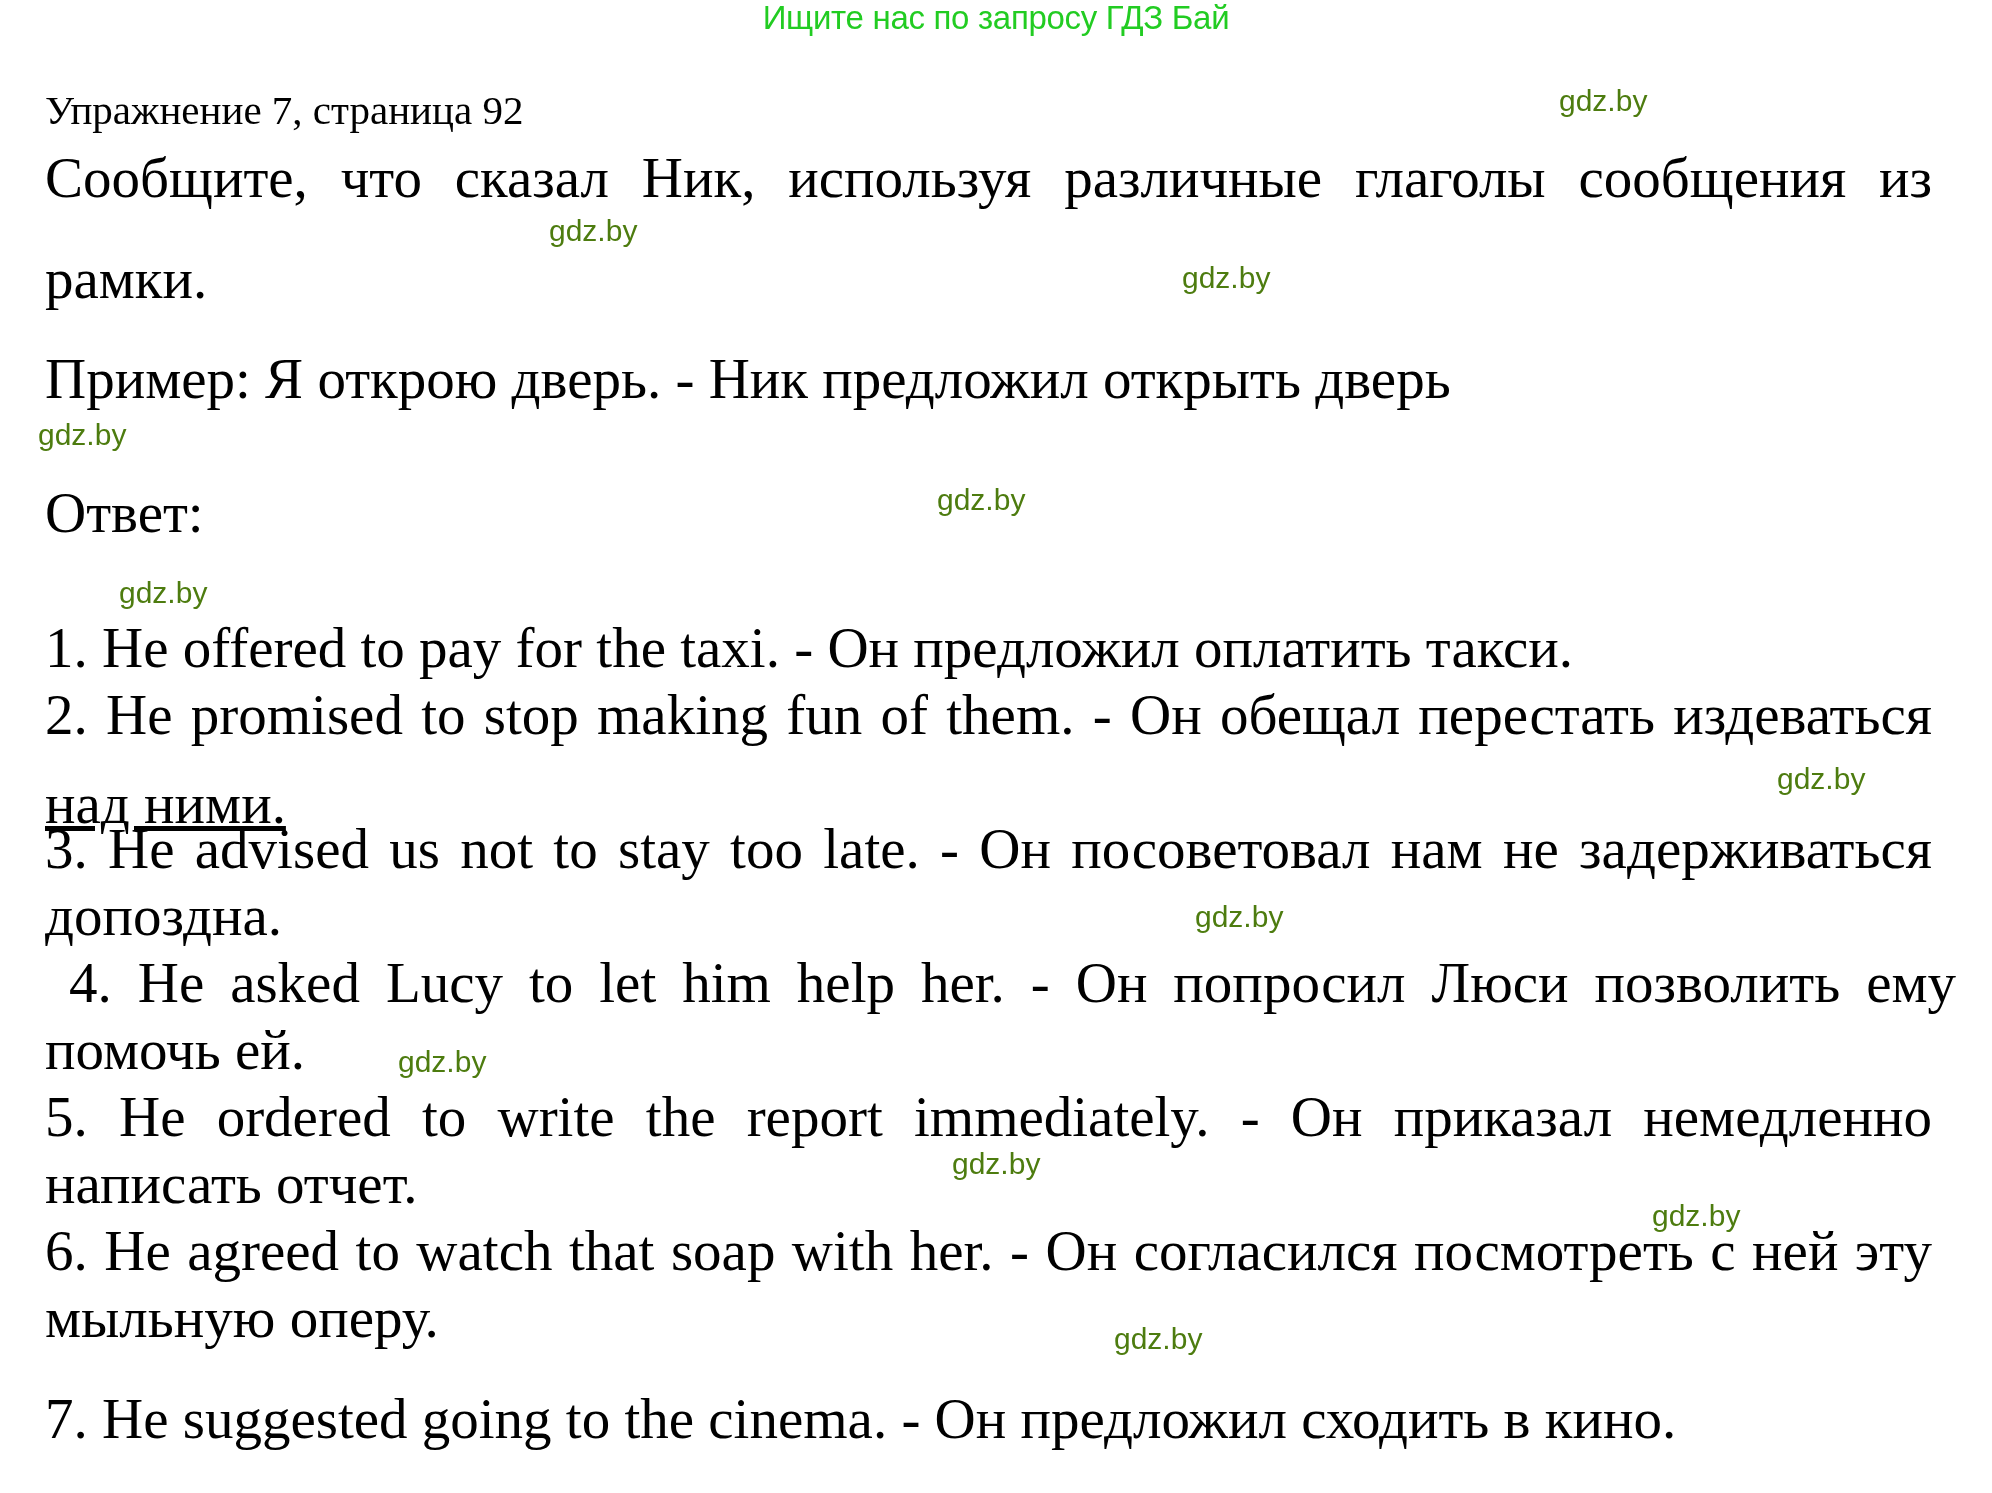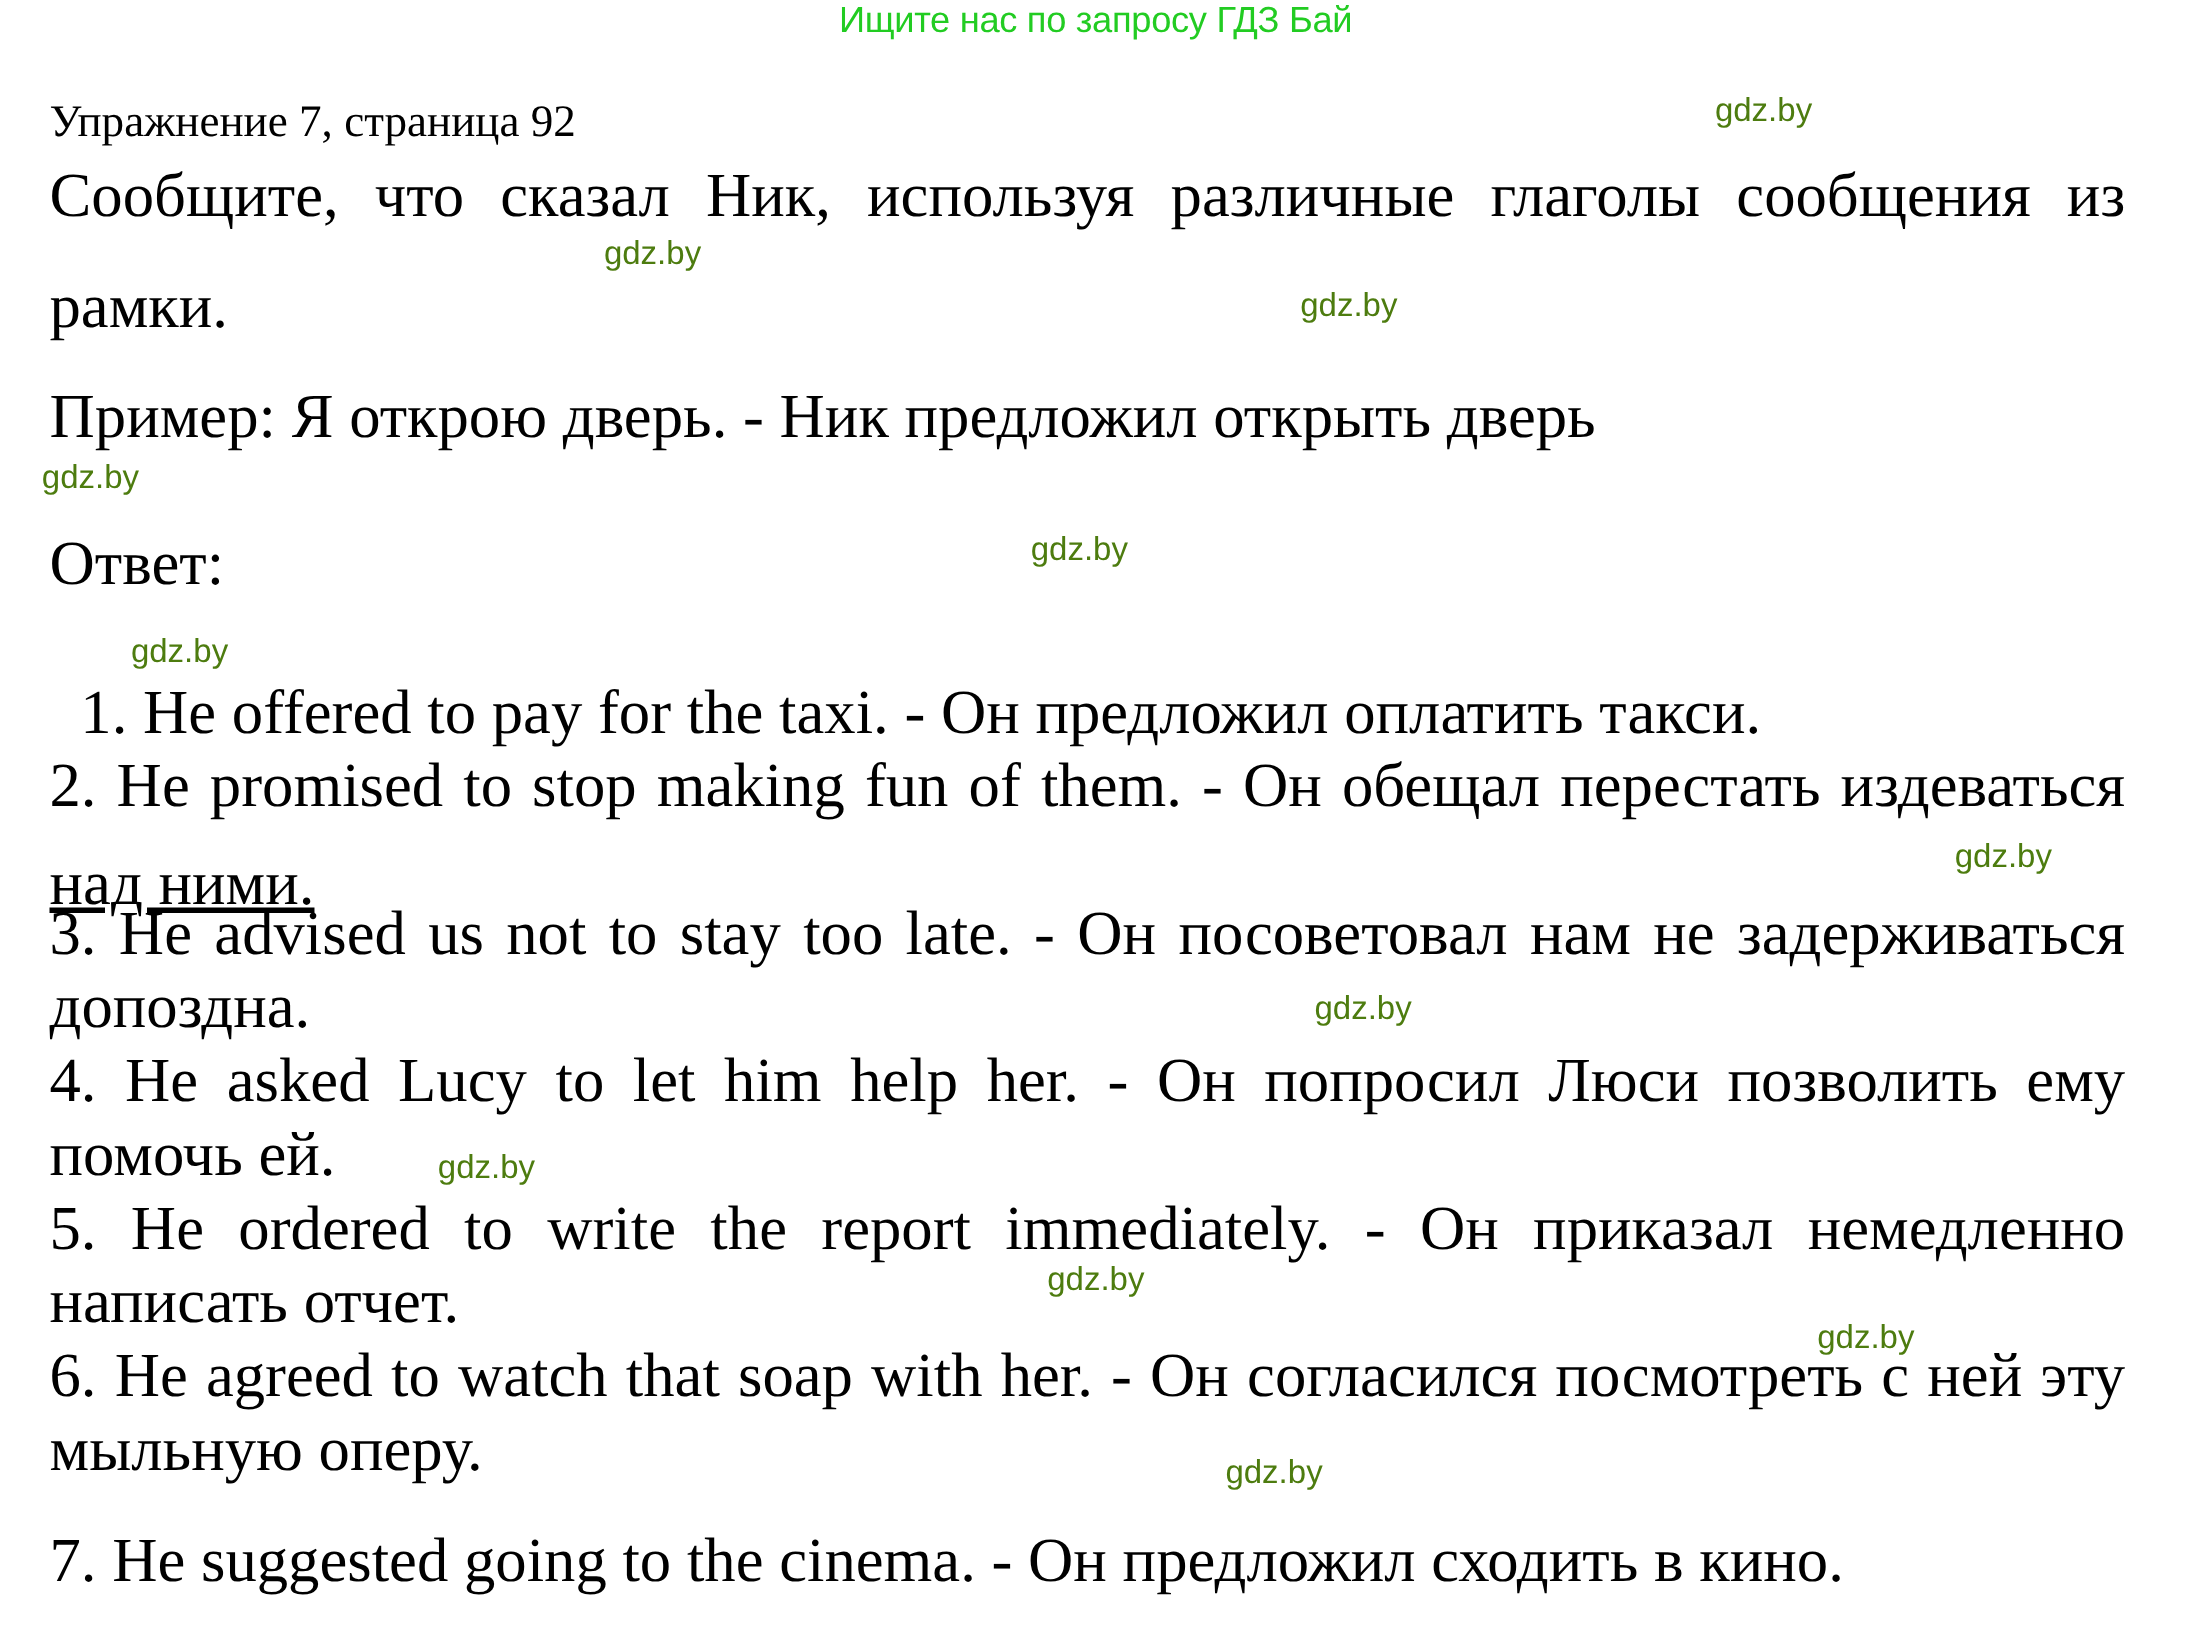--- a/index.html
+++ b/index.html
@@ -21,29 +21,29 @@
 <div class="line serif heading" style="top:80px;">Упражнение 7, страница 92</div>
 
 <div class="line serif just" style="top:148px;">Сообщите, что сказал Ник, используя различные глаголы сообщения из</div>
 <div class="line serif" style="top:201px;margin-top:48px;">рамки.</div>
 
 <div class="line serif" style="top:349px;">Пример: Я открою дверь. - Ник предложил открыть дверь</div>
 
 <div class="line serif" style="top:483px;">Ответ:</div>
 
 <div>
-  <div class="line serif" style="top:618px;margin-left:28px;">1. He offered to pay for the taxi. - Он предложил оплатить такси.</div>
+  <div class="line serif" style="top:618px;">1. He offered to pay for the taxi. - Он предложил оплатить такси.</div>
 
   <div class="line serif just" style="top:685px;">2. He promised to stop making fun of them. - Он обещал перестать издеваться</div>
   <div class="line serif" style="top:774px;text-decoration:underline;">над ними.</div>
 
   <div class="line serif just" style="top:819px;">3. He advised us not to stay too late. - Он посоветовал нам не задерживаться</div>
   <div class="line serif" style="top:886px;">допоздна.</div>
 
-  <div class="line serif just" style="top:953px;">4. He asked Lucy to let him help her. - Он попросил Люси позволить ему</div>
+  <div class="line serif just" style="top:953px;margin-left:24px;">4. He asked Lucy to let him help her. - Он попросил Люси позволить ему</div>
   <div class="line serif" style="top:1020px;">помочь ей.</div>
 
   <div class="line serif just" style="top:1087px;">5. He ordered to write the report immediately. - Он приказал немедленно</div>
   <div class="line serif" style="top:1154px;">написать отчет.</div>
 
   <div class="line serif just" style="top:1221px;">6. He agreed to watch that soap with her. - Он согласился посмотреть с ней эту</div>
   <div class="line serif" style="top:1288px;">мыльную оперу.</div>
 
   <div class="line serif" style="top:1355px;margin-top:34px;">7. He suggested going to the cinema. - Он предложил сходить в кино.</div>
 </div>

